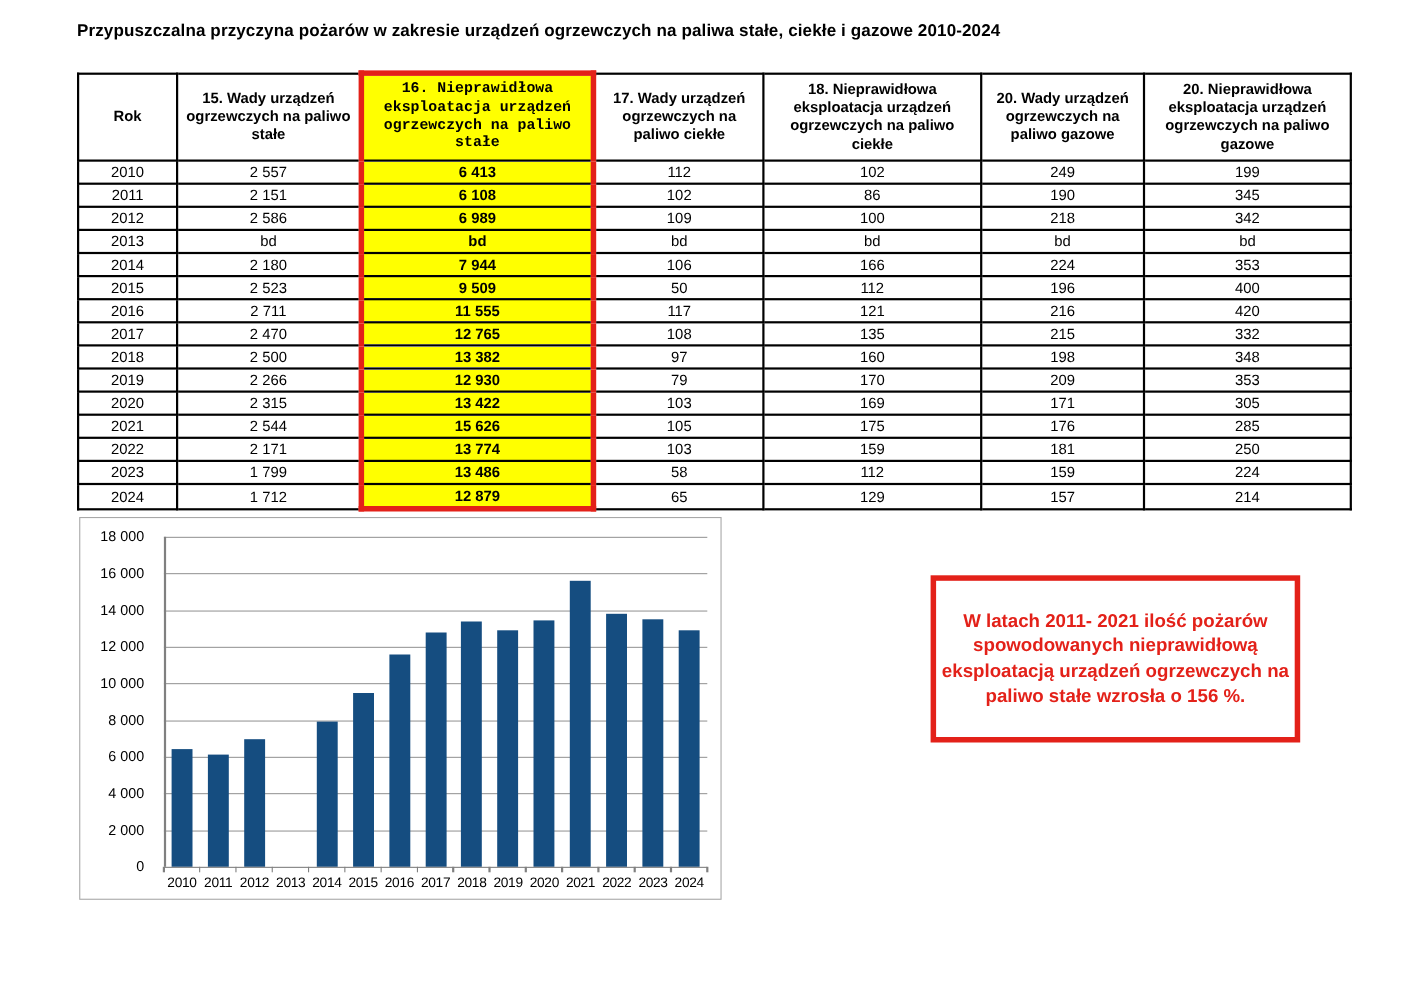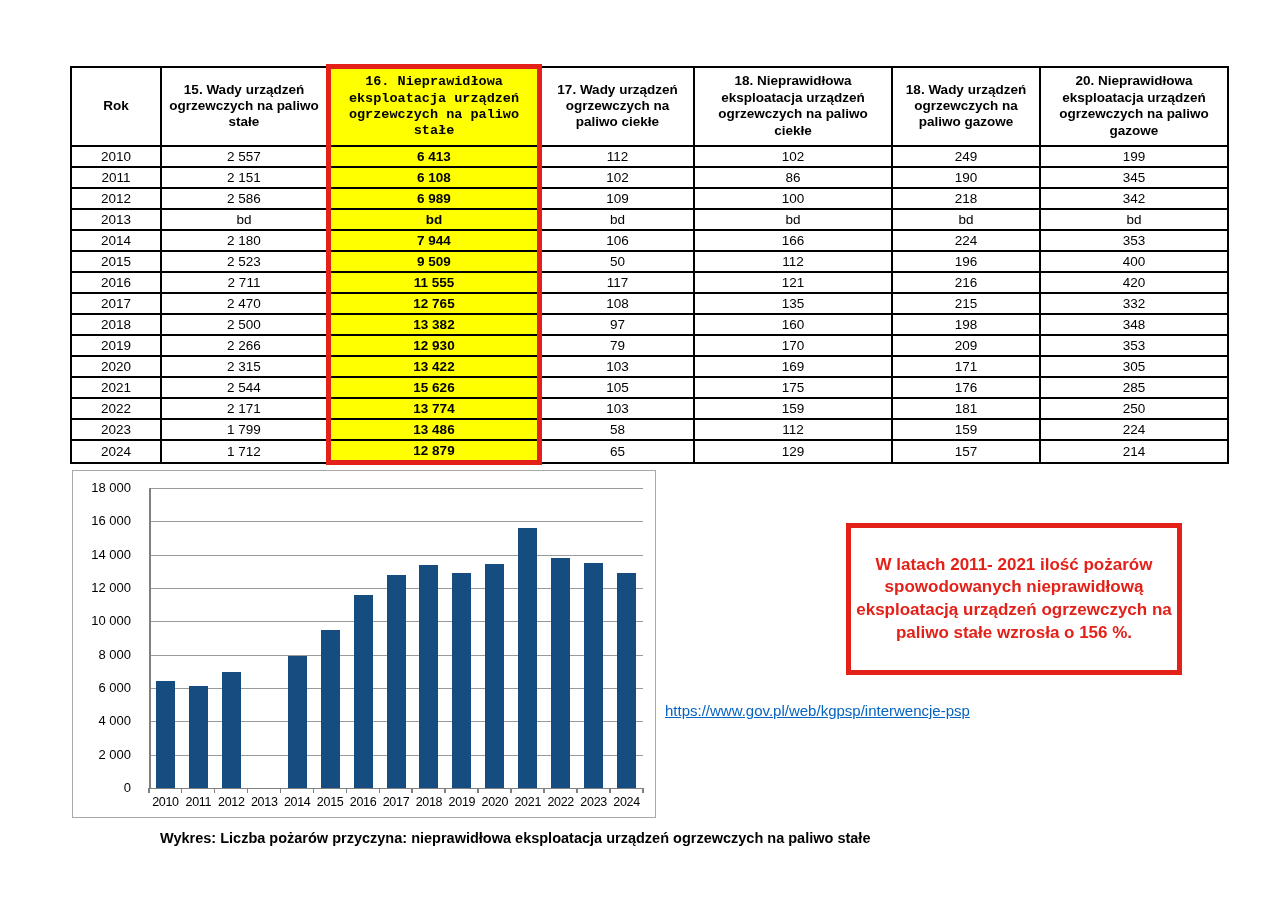--- a/index.html
+++ b/index.html
@@ -53,30 +53,31 @@
   .sources a{color:var(--link);text-decoration:underline;cursor:pointer;}
   .sources div{white-space:nowrap;}
 
   .caption{position:absolute;left:160px;top:830px;font-weight:bold;font-size:14.5px;}
 </style>
 </head>
 <body>
 
 <div class="page">
 
+  <div class="title">Przypuszczalna przyczyna pożarów w zakresie urządzeń ogrzewczych na paliwa stałe, ciekłe i gazowe 2010-2024</div>
 
   <table class="data">
     <thead>
         <tr>
           <th style="width: 82px;">Rok</th>
           <th style="width: 158px;">15. Wady urządzeń ogrzewczych na paliwo stałe</th>
           <th class="hl" style="width: 200px;">16. Nieprawidłowa eksploatacja urządzeń ogrzewczych na paliwo stałe</th>
           <th style="width: 145px;">17. Wady urządzeń ogrzewczych na paliwo ciekłe</th>
           <th style="width: 190px;">18. Nieprawidłowa eksploatacja urządzeń ogrzewczych na paliwo ciekłe</th>
-          <th style="width: 140px;">18. Wady urządzeń ogrzewczych na paliwo gazowe</th>
+          <th style="width: 140px;">20. Wady urządzeń ogrzewczych na paliwo gazowe</th>
           <th style="width: 180px;">20. Nieprawidłowa eksploatacja urządzeń ogrzewczych na paliwo gazowe</th>
         </tr>
       </thead>
     <tbody>
         <tr>
           <td>2010</td>
           <td>2 557</td>
           <td class="hl">6 413</td>
           <td>112</td>
           <td>102</td>
@@ -320,18 +321,16 @@
           <div class="xlabel">2024</div>
         </div>
     </div>
   </div>
 
   <div class="annotation">
     <span>W latach  2011- 2021 ilość pożarów spowodowanych nieprawidłową eksploatacją urządzeń ogrzewczych na paliwo stałe wzrosła o 156 %.</span>
   </div>
 
   <div class="sources">
-    <div><a>https://www.gov.pl/web/kgpsp/interwencje-psp</a></div>
   </div>
 
-  <div class="caption">Wykres:  Liczba pożarów przyczyna: nieprawidłowa eksploatacja urządzeń ogrzewczych na paliwo stałe</div>
 
 </div>
 
 </body></html>

